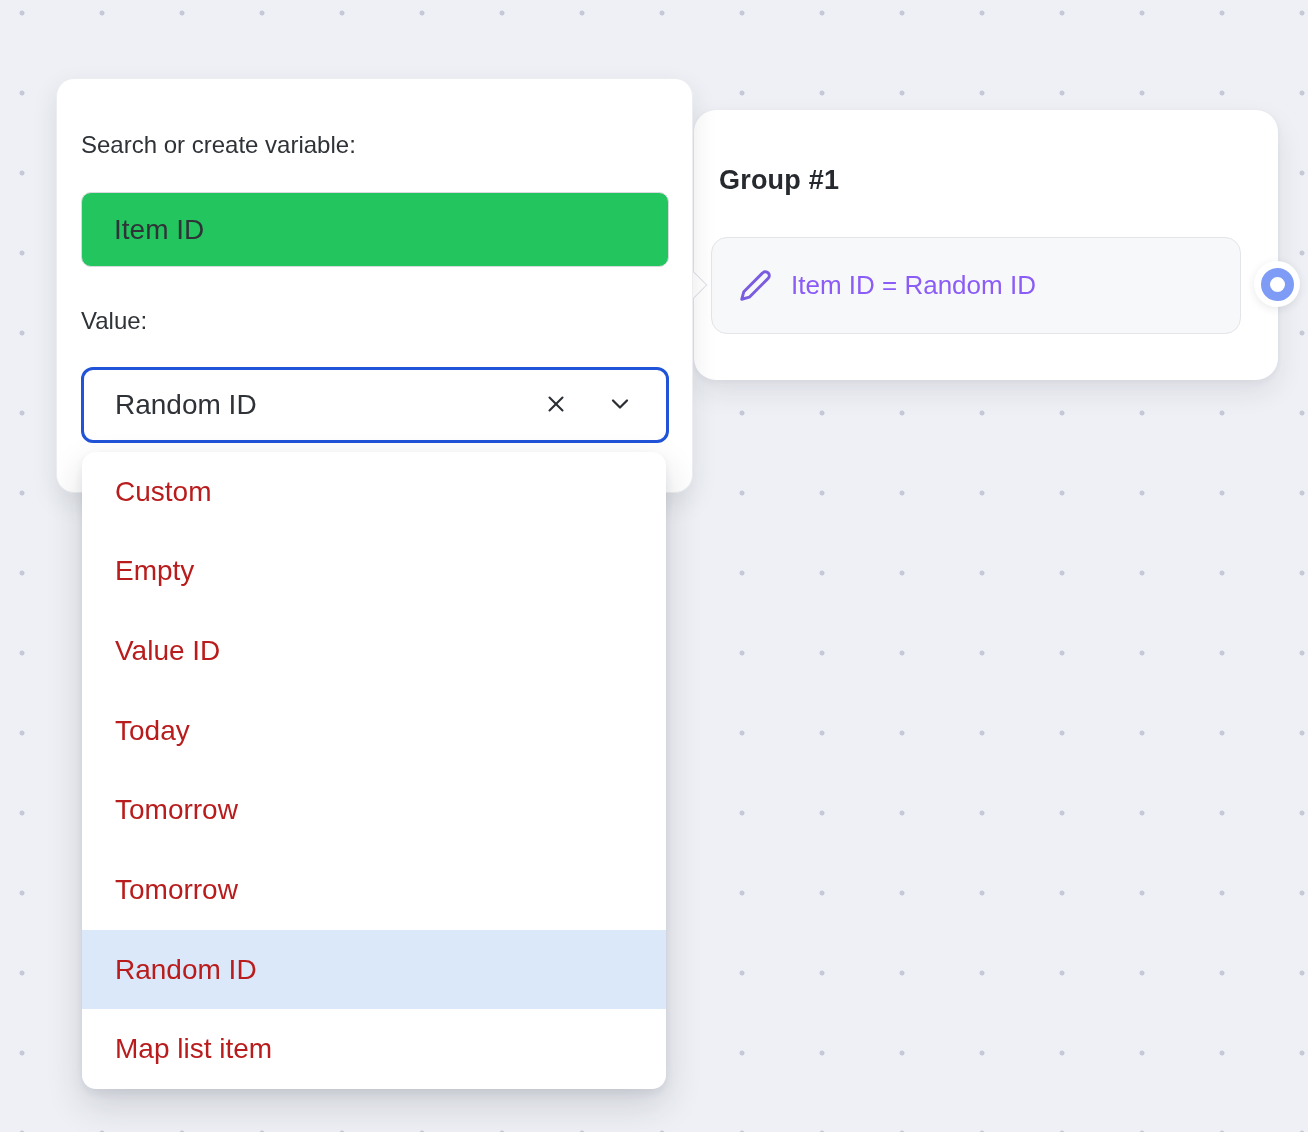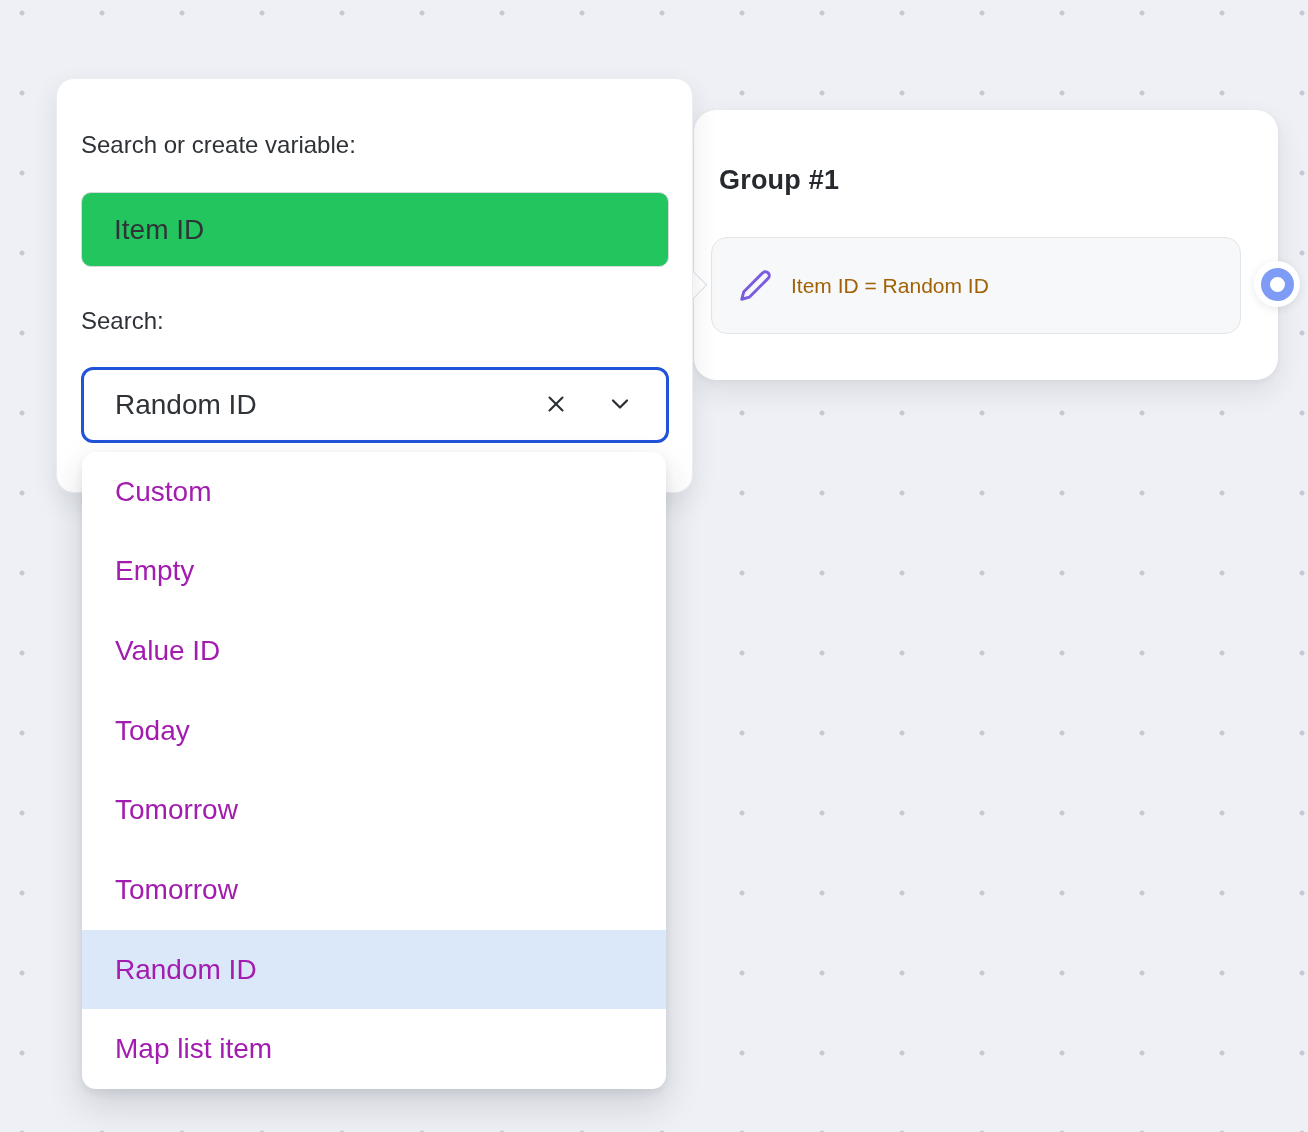--- a/index.html
+++ b/index.html
@@ -22,21 +22,21 @@
   }
   .group-title {
     position:absolute; left:25px; top:47px;
     font-size:27px; font-weight:700; color:#26292e; letter-spacing:0.2px;margin-top:8px;
   }
   .condition-row {
     position:absolute; left:17px; top:127px; width:530px; height:97px;
     background:#f7f8f9; border:1px solid #e3e5e9; border-radius:16px;
     display:flex; align-items:center; padding-left:26px; gap:19px;
   }
-  .condition-text { font-size:21px; color:#a16207; }
+  .condition-text { font-size:26px; color:#8b5cf6; }
   .pencil-wrap { width:34px; height:34px; display:flex; align-items:center; justify-content:center; }
 
   
   .connector-halo {
     position:absolute; left:560px; top:151px; width:46px; height:46px;
     background:#ffffff; border-radius:50%; z-index:6;
     box-shadow:0 2px 8px rgba(30,35,50,0.10);
     display:flex; align-items:center; justify-content:center;
   }
   .connector-dot {
@@ -79,21 +79,21 @@
 
   
   .options-dropdown {
     position:absolute; left:82px; top:452px; width:584px; height:637px;
     background:#ffffff; border-radius:14px; z-index:20; overflow:hidden;
     box-shadow:0 16px 36px rgba(30,35,50,0.16), 0 4px 10px rgba(30,35,50,0.07);
     display:flex; flex-direction:column;
   }
   .option-item {
     flex:1; display:flex; align-items:center; padding-left:33px;
-    font-size:28px; color:#a21caf; cursor:pointer;
+    font-size:28px; color:#b91c1c; cursor:pointer;
   }
 </style>
 </head>
 <body>
 
 <div class="canvas">
 
   <div class="group-card">
     <div class="group-title">Group #1</div>
 
@@ -111,21 +111,21 @@
     </div>
   </div>
 
   <div class="caret"></div>
 
   <div class="var-popup">
     <div class="field-label label-search">Search or create variable:</div>
 
     <input class="text-input" type="text" value="Item ID" style="">
 
-    <div class="field-label label-value">Search:</div>
+    <div class="field-label label-value">Value:</div>
 
     <div class="value-select" style="border-color: rgb(33, 83, 216);">
       <span class="select-value">Random ID</span>
 
       <button class="icon-btn">
         <span>
           <svg width="26" height="26" viewBox="0 0 24 24" fill="none" stroke="#2b2e33" stroke-width="1.9" stroke-linecap="round">
             <line x1="6" y1="6" x2="18" y2="18"></line>
             <line x1="18" y1="6" x2="6" y2="18"></line>
           </svg>

